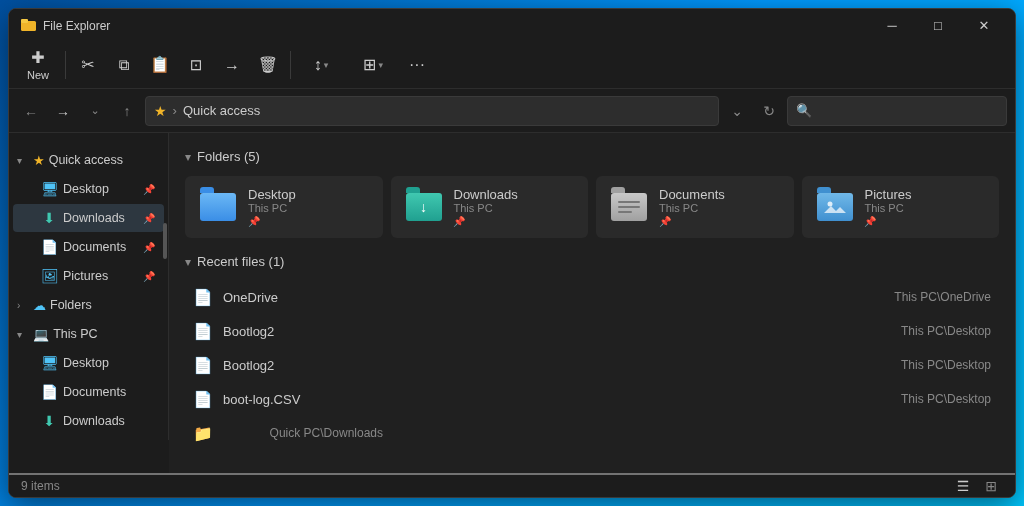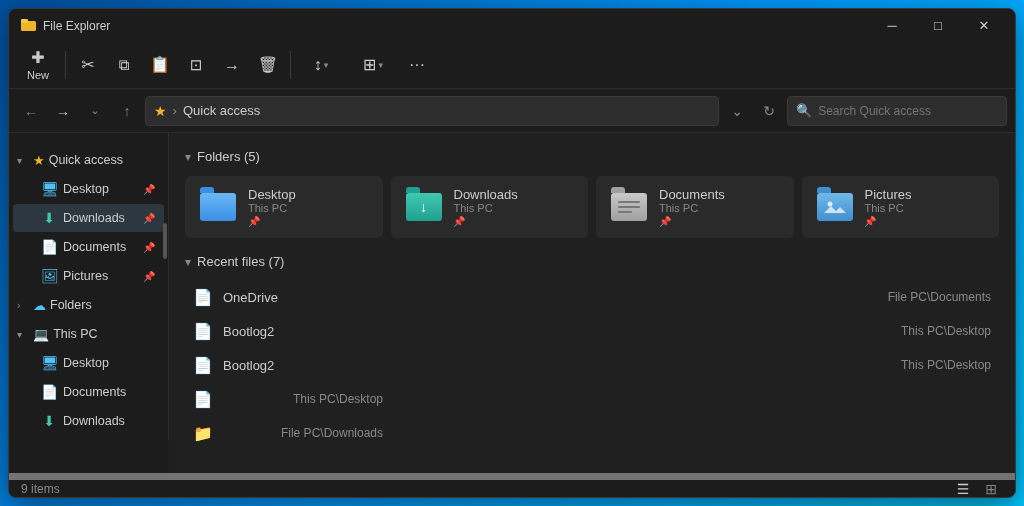--- a/index.html
+++ b/index.html
@@ -385,21 +385,21 @@
       gap: 10px;
     }
     .file-row-icon { width: 20px; text-align: center; font-size: 16px; flex-shrink: 0; }
     .file-row-name { flex: 1; color: #cccccc; font-size: 13px; }
     .file-row-location { color: #888; font-size: 12px; min-width: 160px; text-align: right; }
 
     
     .status-bar {
       height: 24px;
       background: #1c1c1c;
-      border-top: 7px solid #737373;
+      border-top: 2px solid #737373;
       display: flex;
       align-items: center;
       justify-content: space-between;
       padding: 0 12px;
       flex-shrink: 0;
     }
     .status-text { color: #888; font-size: 12px; }
     .status-right { display: flex; gap: 4px; }
     .view-btn {
       width: 24px; height: 20px;
@@ -497,21 +497,20 @@
     <div class="address-input">
       <span class="star-icon">★</span>
       <span class="addr-sep">›</span>
       <span class="addr-text">Quick access</span>
     </div>
     <button class="addr-dropdown-btn">⌄</button>
     <button class="addr-refresh-btn">↻</button>
 
     <div class="search-box">
       <span class="search-icon">🔍</span>
-      <input type="text" placeholder="Search Quick access" style="">
     </div>
   </div>
 
   <div class="main-content">
 
     <div class="sidebar-wrapper">
       <div class="sidebar">
 
         <div style="height:8px;"></div>
 
@@ -638,51 +637,52 @@
             <div class="folder-name">Pictures</div>
             <div class="folder-sub">This PC</div>
             <div class="folder-pin">📌</div>
           </div>
         </div>
 
       </div>
 
       <div class="section-header">
         <span class="chevron">▾</span>
-        <span>Recent files (7)</span>
+        <span>Recent files (1)</span>
       </div>
 
       <div class="recent-files-list">
 
         <div class="file-row">
           <span class="file-row-icon">📄</span>
           <span class="file-row-name">OneDrive</span>
-          <span class="file-row-location">File PC\Documents</span>
+          <span class="file-row-location">This PC\OneDrive</span>
         </div>
 
         <div class="file-row">
           <span class="file-row-icon">📄</span>
           <span class="file-row-name">Bootlog2</span>
           <span class="file-row-location">This PC\Desktop</span>
         </div>
 
         <div class="file-row">
           <span class="file-row-icon">📄</span>
           <span class="file-row-name">Bootlog2</span>
           <span class="file-row-location">This PC\Desktop</span>
         </div>
 
         <div class="file-row">
           <span class="file-row-icon">📄</span>
+          <span class="file-row-name">boot-log.CSV</span>
           <span class="file-row-location">This PC\Desktop</span>
         </div>
 
         <div class="file-row">
           <span class="file-row-icon" style="color:#f0b429;">📁</span>
-          <span class="file-row-location">File PC\Downloads</span>
+          <span class="file-row-location">Quick PC\Downloads</span>
         </div>
 
       </div>
     </div>
   </div>
 
   <div class="status-bar">
     <span class="status-text">9 items</span>
     <div class="status-right">
       <button class="view-btn active">

